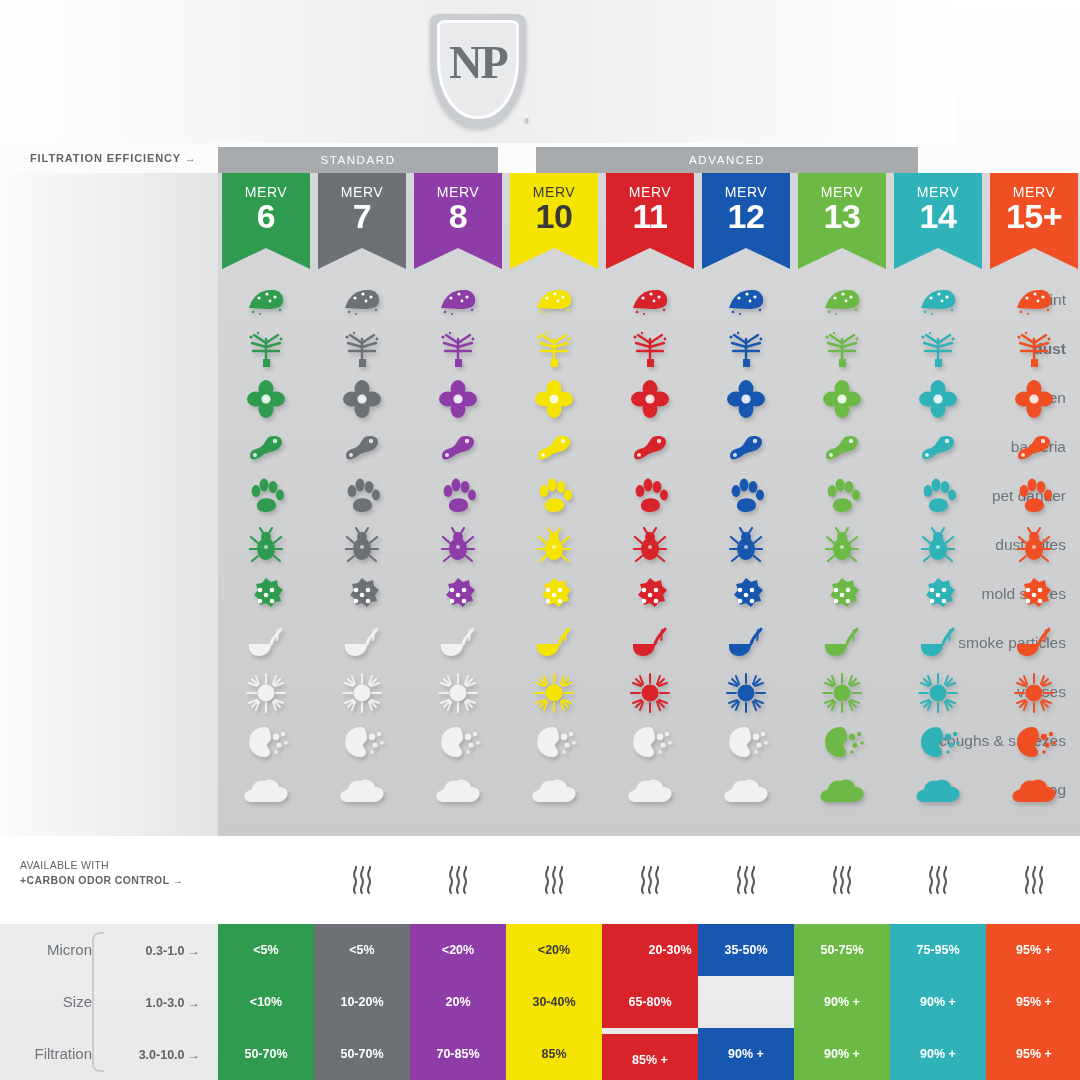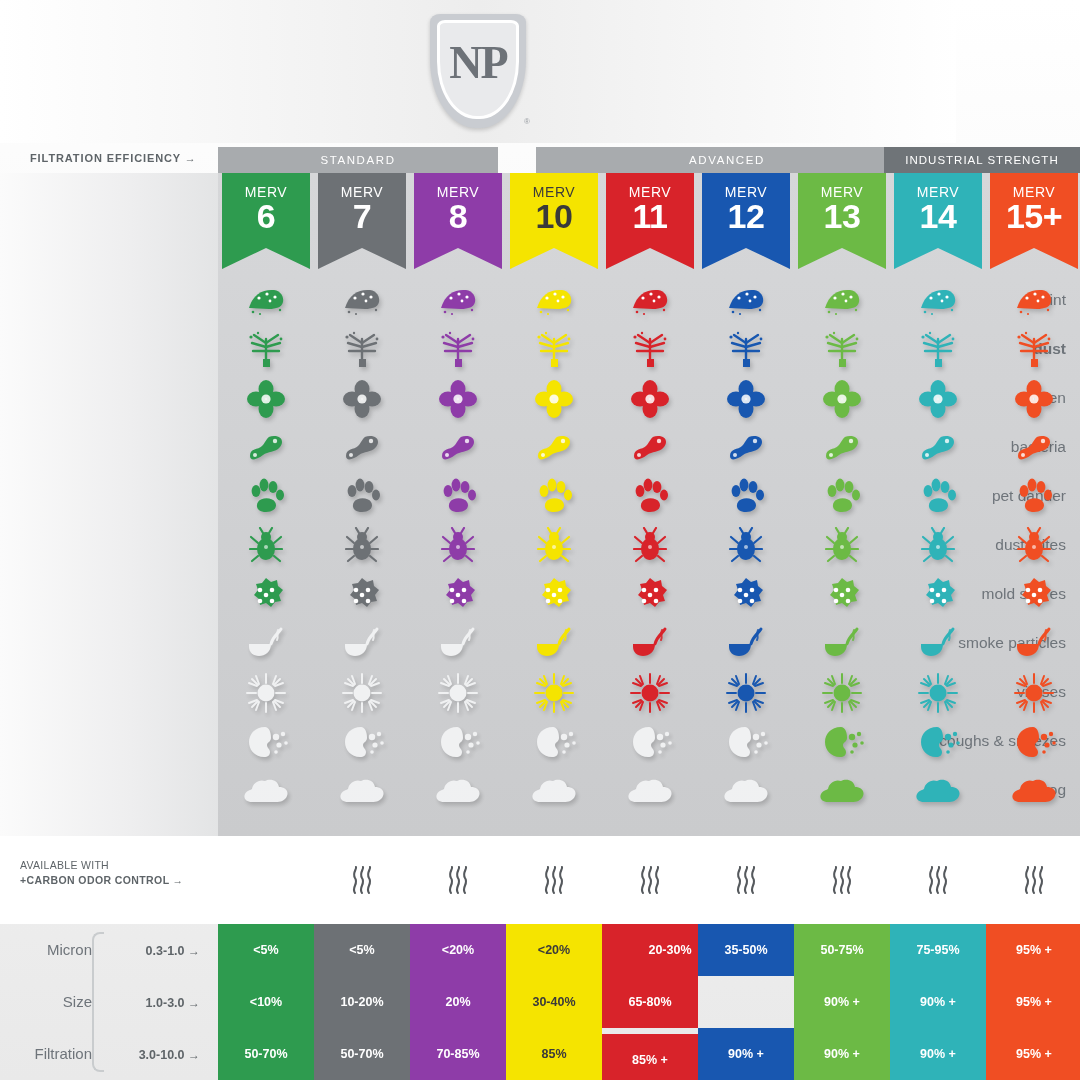--- a/index.html
+++ b/index.html
@@ -165,21 +165,20 @@
       <div class="shield-body"></div>
       <div class="shield-inner"></div>
       <div class="shield-text">NP</div>
       <div class="shield-reg">®</div>
     </div>
   </div>
 
   <div class="filtration-eff-label">FILTRATION EFFICIENCY →</div>
   <div class="band standard">STANDARD</div>
   <div class="band advanced">ADVANCED</div>
-  <div class="band industrial">INDUSTRIAL STRENGTH</div>
 
   <div class="left-plate"></div>
   <div class="plate"></div>
   <div class="white-gap"></div>
 
   <div class="merv-row" id="merv-row">
       <div class="merv" style="left: 0px;">
         <div class="ribbon" style="background:#2e9b4f"></div>
         <div class="m-word">MERV</div>
         <div class="m-num">6</div>

